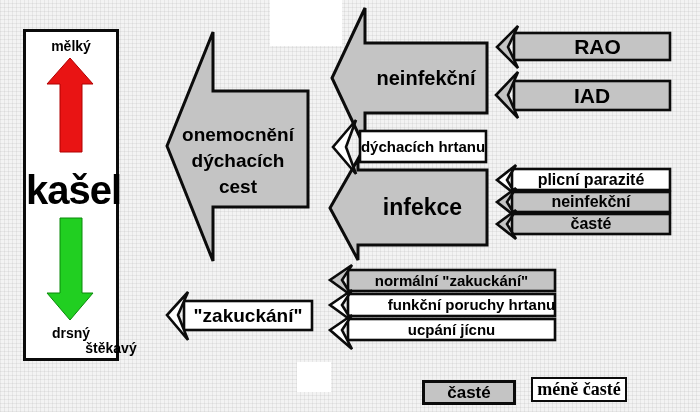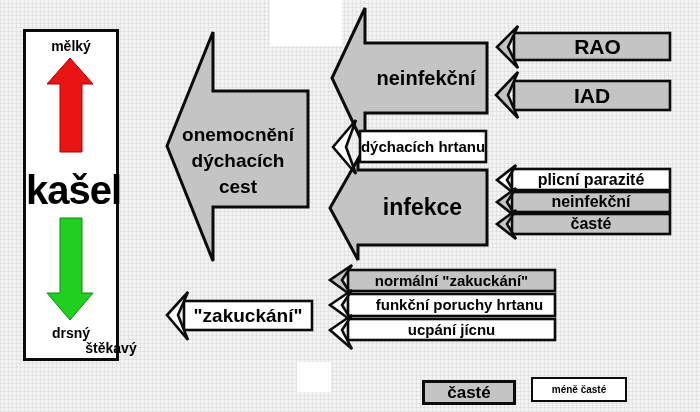--- a/index.html
+++ b/index.html
@@ -20,21 +20,21 @@
   .pre{white-space:pre-line;}
   #kasel-panel{
     position:absolute;left:23px;top:29px;width:90px;height:326px;
     background:#ffffff;border:3px solid #0b0b0b;
   }
   #kasel-panel svg{position:absolute;left:0;top:0;}
   .legend-box{
     position:absolute;text-align:center;font-weight:bold;color:#000;
   }
   #legend-frequent{left:422px;top:380px;width:88px;height:19px;background:#c4c4c4;border:3px solid #0b0b0b;font-size:17px;line-height:19px;}
-  #legend-less{left:531px;top:377px;width:92px;height:21px;background:#ffffff;border:2px solid #0b0b0b;font-size:10px;line-height:21px;}
+  #legend-less{left:531px;top:377px;width:92px;height:21px;background:#ffffff;border:2px solid #0b0b0b;font-size:18px;line-height:21px;font-family:Liberation Serif, serif;}
 </style>
 </head>
 <body>
 
 <div id="canvas">
 
   <div class="patch" style="left:270px;top:0;width:72px;height:46px;"></div>
   <div class="patch" style="left:297px;top:362px;width:34px;height:30px;"></div>
 
   <div class="arrow" style="left:165px;top:30px;width:146px;height:233px;">
@@ -114,21 +114,21 @@
       <polygon class="shp" points="26,3 4,18 26,34 16,18" fill="#c4c4c4"></polygon>
     </svg>
     <span class="albl" style="left:22px;width:207px;top:8px;font-size:15px;line-height:21px;">normální "zakuckání"</span>
   </div>
 
   <div class="arrow" style="left:326px;top:287px;width:232px;height:38px;">
     <svg width="232" height="38" viewBox="0 0 232 38">
       <rect class="shp" x="22" y="7" width="207" height="22" fill="#ffffff"></rect>
       <polygon class="shp" points="26,3 4,18 26,34 16,18" fill="#ffffff"></polygon>
     </svg>
-    <span class="albl" style="left:22px;width:223px;top:7px;font-size:15px;line-height:22px;">funkční poruchy hrtanu</span>
+    <span class="albl" style="left:22px;width:223px;top:7px;font-size:15px;line-height:22px;padding-left:12px;">funkční poruchy hrtanu</span>
   </div>
 
   <div class="arrow" style="left:326px;top:312px;width:232px;height:42px;">
     <svg width="232" height="42" viewBox="0 0 232 42">
       <rect class="shp" x="22" y="7" width="207" height="21" fill="#ffffff"></rect>
       <polygon class="shp" points="26,3 4,18 26,37 16,18" fill="#ffffff"></polygon>
     </svg>
     <span class="albl" style="left:22px;width:207px;top:7px;font-size:15px;line-height:21px;">ucpání jícnu</span>
   </div>
 

